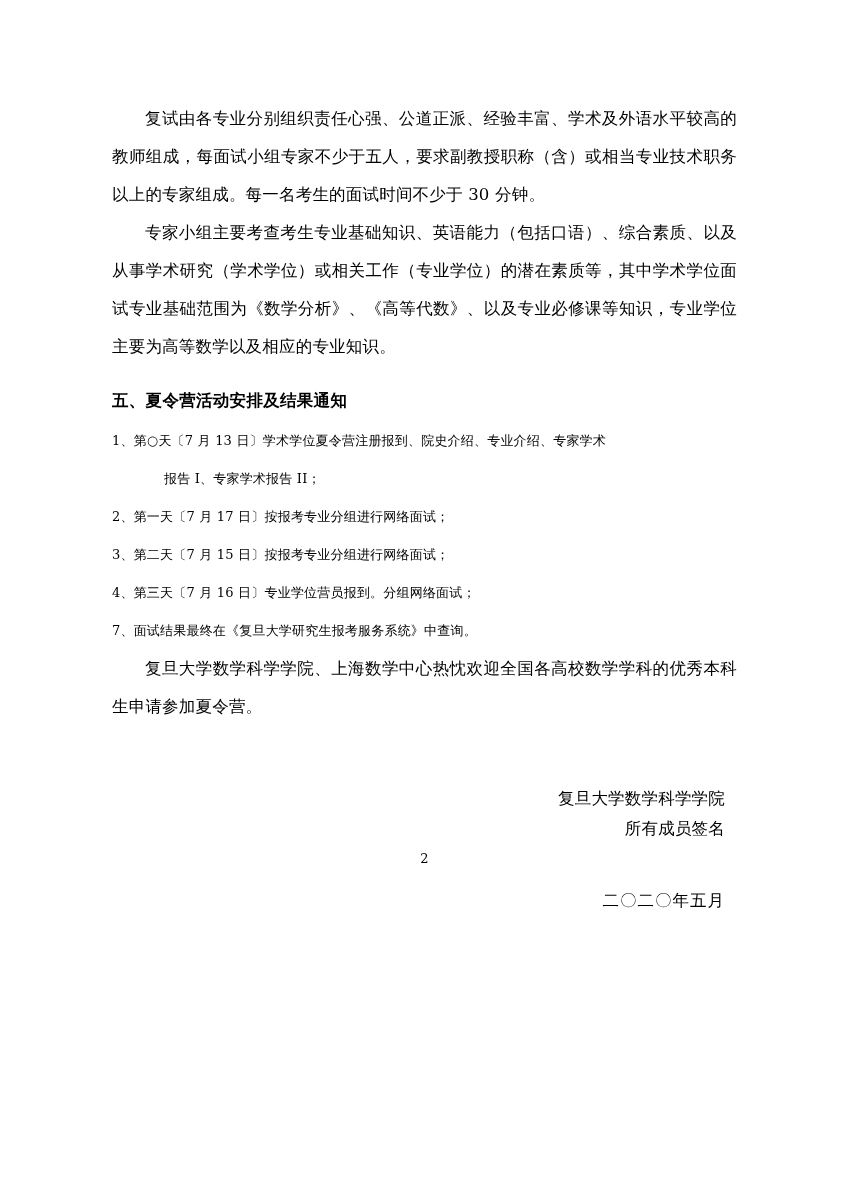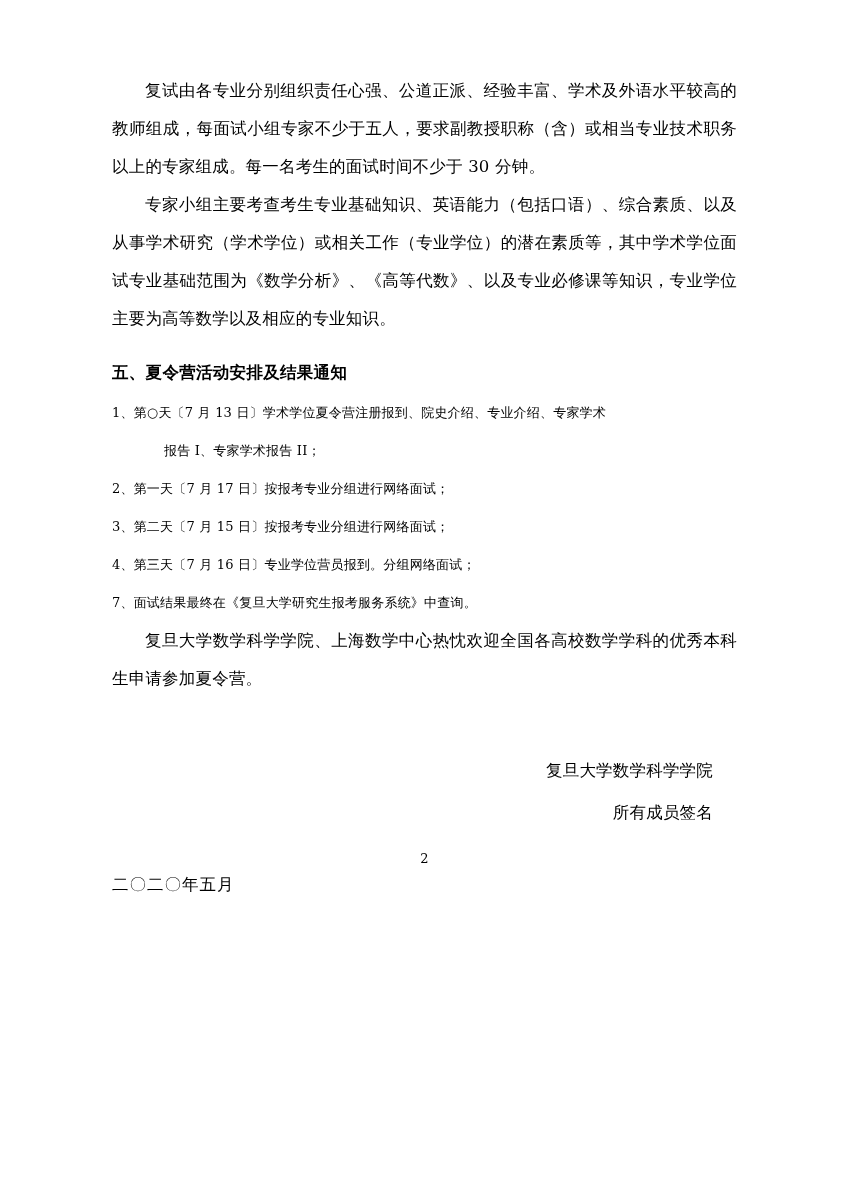--- a/index.html
+++ b/index.html
@@ -13,21 +13,21 @@
     font-family: "DejaVu Serif", "Liberation Serif", serif;
     color: #000000;
     position: relative;
     overflow: hidden;
   }
   .page {
     position: relative;
     width: 849px;
     height: 908px;
     box-sizing: border-box;
-    padding: 72px 112px 0 112px;
+    padding: 100px 112px 0 112px;
   }
   .para {
     font-size: 16.5px;
     line-height: 38px;
     text-align: justify;
     text-justify: inter-ideograph;
     text-indent: 2em;
     margin: 0 0 0 0;
     letter-spacing: 0.2px;
   }
@@ -46,30 +46,31 @@
     text-justify: inter-ideograph;
     letter-spacing: 0.2px;
   }
   .list-item.indent-cont {
     text-indent: 4em;
   }
   .closing {
     font-size: 16.5px;
     line-height: 30px;
     text-align: right;
-    margin: 12px;
+    margin: 0;
     letter-spacing: 0.2px;
   }
   .closing-block {
     margin-top: 58px;
     padding-right: 12px;
   }
   .date-line {
     font-size: 16.5px;
     line-height: 30px;
+    text-align: right;
     margin-top: 42px;
     padding-right: 12px;
     letter-spacing: 1px;
   }
   .page-number {
     position: absolute;
     left: 0;
     right: 0;
     bottom: 42px;
     text-align: center;

